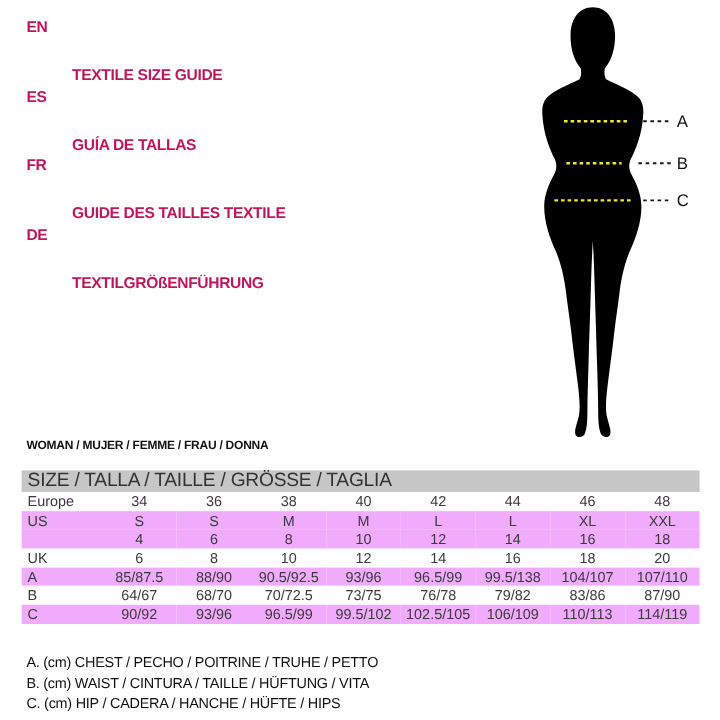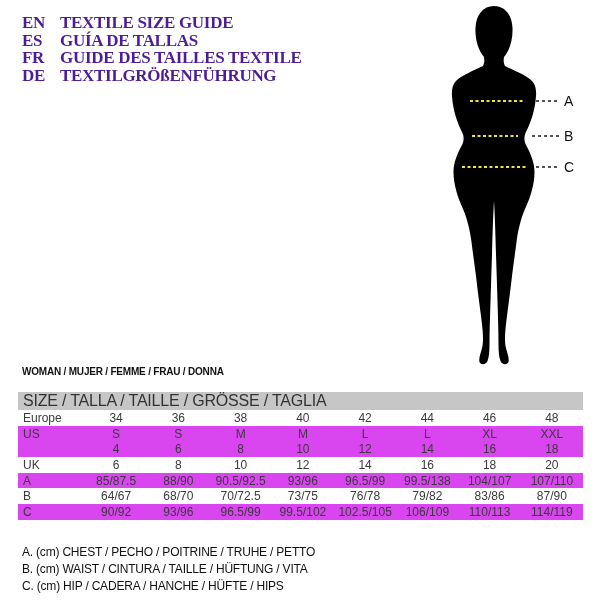--- a/index.html
+++ b/index.html
@@ -12,26 +12,25 @@
     color:#1a1a1a;
     overflow:hidden;
   }
 
   
   .lang-block {
     position:absolute; left:22px; top:14px;
   }
   .lang-row {
     display:flex; line-height:17.5px;
-    font-size:17px; font-weight:700; letter-spacing:-0.3px;
-    color:#4c1d95;
-    font-family:Liberation Serif, serif;
+    font-size:13px; font-weight:700; letter-spacing:-0.3px;
+    color:#be185d;
   }
   .lang-code { width:38px; flex:0 0 38px; }
-  .lang-label { white-space:nowrap; }
+  .lang-label { white-space:nowrap;margin-top:40px; }
 
   
   .figure-wrap {
     position:absolute; left:398px; top:2px; width:192px; height:372px;
   }
   .figure-wrap svg { display:block; width:192px; height:372px; }
   .marker-letter {
     font-family:"Liberation Sans", sans-serif;
     font-size:14px; fill:#111;
   }
@@ -50,21 +49,21 @@
     font-size:12px; color:#3a3a3a;
   }
   .size-table col.label-col { width:67px; }
   .size-table th.header-cell {
     background:#c6c6c6;
     height:17px; text-align:left; padding-left:5px;
     font-size:16px; font-weight:400; letter-spacing:-0.2px; color:#333;
   }
   .size-table td { height:15.7px; text-align:center; font-weight:400; }
   .size-table td.row-label { text-align:left; padding-left:5px; }
-  .size-table tr.shaded { background:#d946ef; }
+  .size-table tr.shaded { background:#f0abfc; }
 
   
   .legend-block { position:absolute; left:22px; top:544px; }
   .legend-line {
     font-size:12px; font-weight:400; letter-spacing:-0.2px;
     line-height:17px; color:#111; white-space:nowrap;
   }
 </style>
 </head>
 <body>

